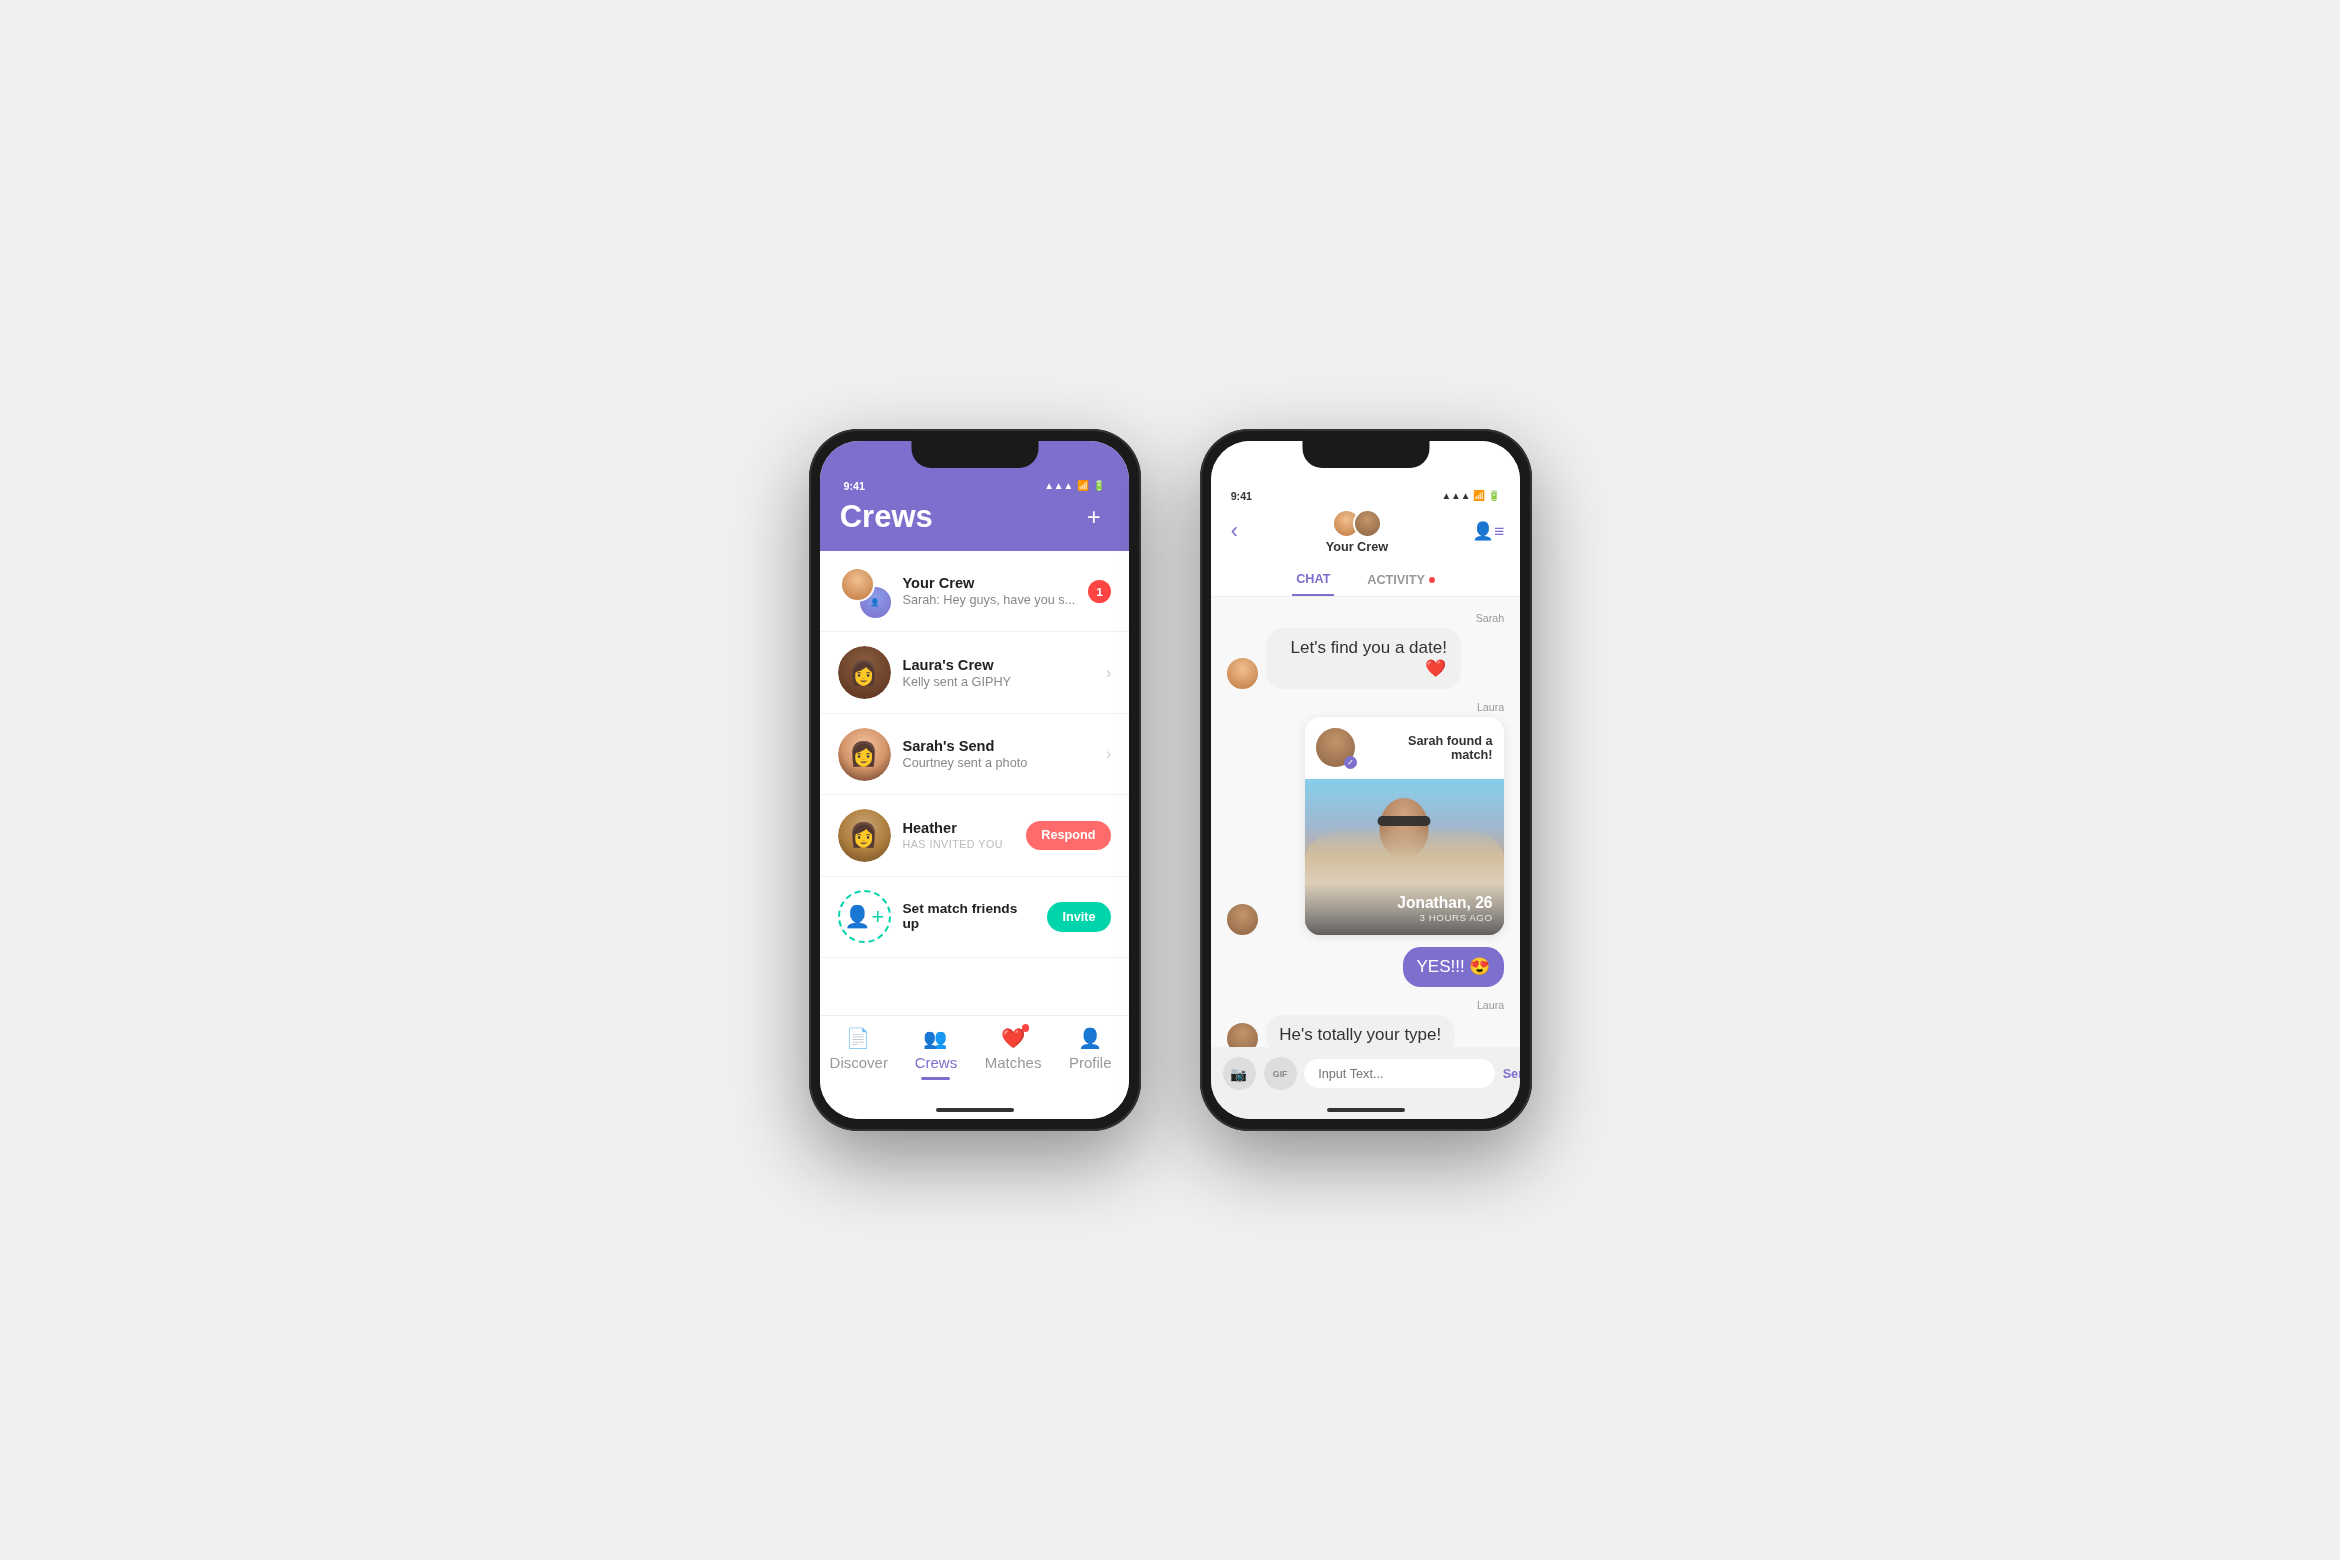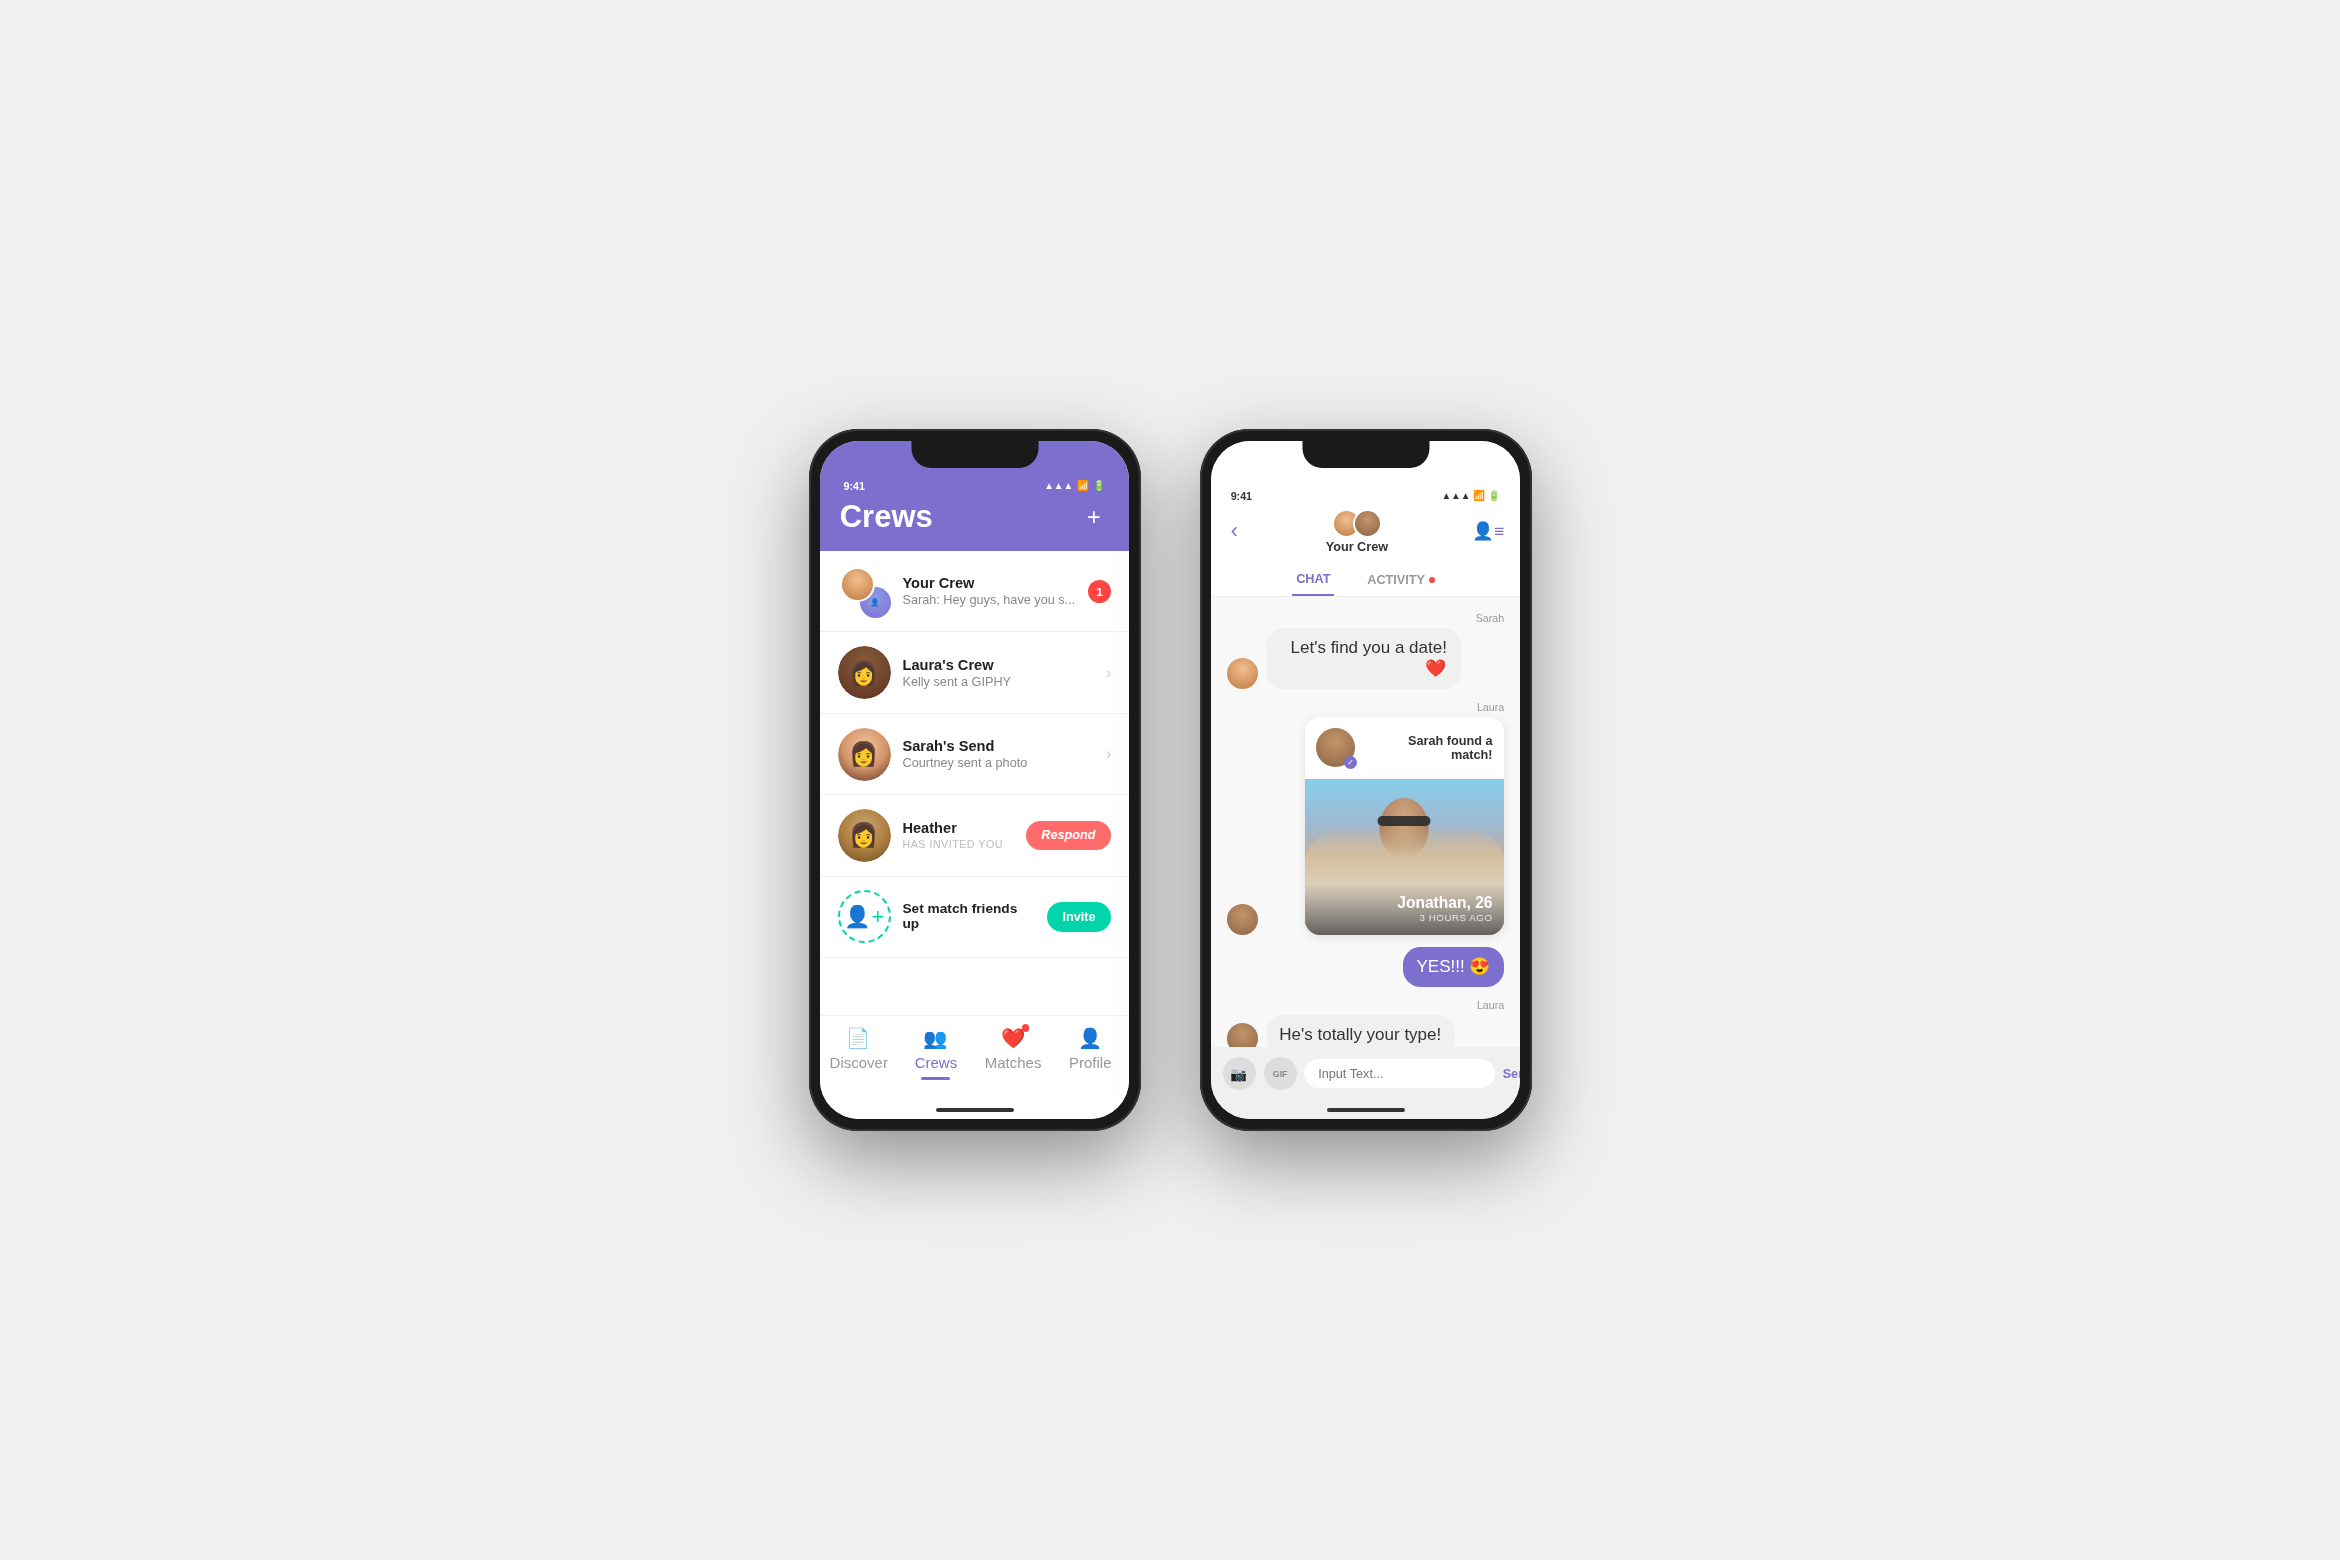--- a/index.html
+++ b/index.html
@@ -205,21 +205,20 @@
 
     .respond-btn {
       background: #ff6b6b;
       color: #fff;
       border: none;
       border-radius: 19.5px;
       padding: 7.8px 15.6px;
       font-size: 12.7px;
       font-weight: 600;
       cursor: pointer;
-      font-style: italic;
     }
 
     .invite-btn {
       background: #00d4aa;
       color: #fff;
       border: none;
       border-radius: 19.5px;
       padding: 7.8px 15.6px;
       font-size: 12.7px;
       font-weight: 600;

